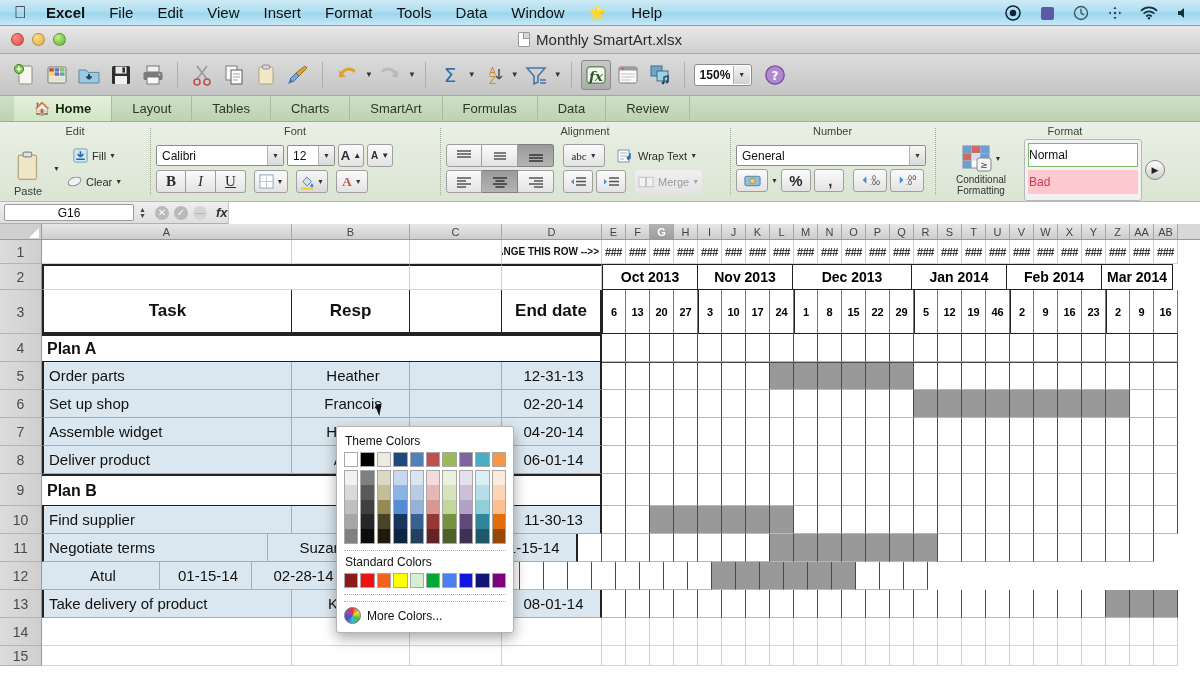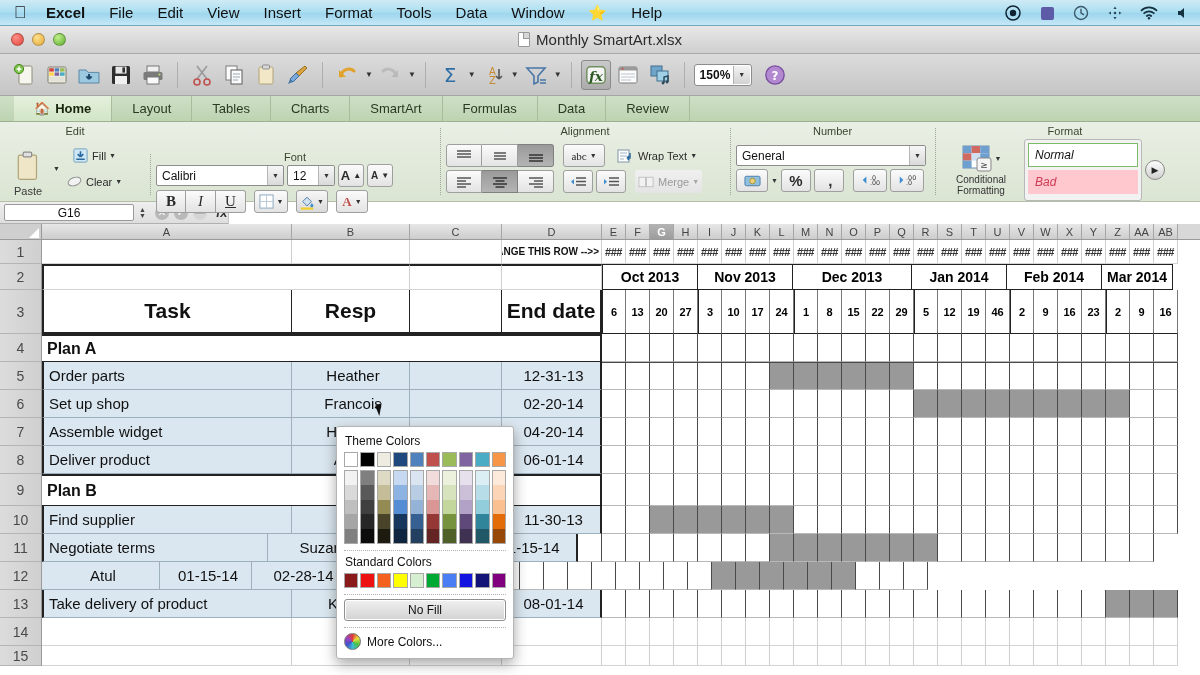--- a/index.html
+++ b/index.html
@@ -136,21 +136,21 @@
     position:absolute;right:0;top:0;bottom:0;width:16px;
     background:linear-gradient(to bottom,#f6f6f6,#dadada);border-left:1px solid #b5b5b5;
     display:flex;align-items:center;justify-content:center;font-size:7px;color:#333;border-radius:0 2px 2px 0;
   }
   .caret-sm{font-size:7px;color:#333;}
 
   .styles-box{
     width:118px;height:62px;background:#f2f2f2;border:1px solid #b8b8b8;border-radius:3px;
     padding:3px; display:flex;flex-direction:column;gap:3px; margin-top:1px;
   }
-  .style-cell{ height:24px;display:flex;align-items:center;padding-left:6px;font-size:12px;font-style:italic;}
+  .style-cell{ height:24px;display:flex;align-items:center;font-size:12px;}
   .style-normal{ background:#fff;border:1px solid #7dbb6b;color:#111; }
   .style-bad{ background:#ffc7ce;border:1px solid #ffc7ce;color:#cc3c55; }
   .style-more{
     width:20px;height:20px;border-radius:50%;border:1px solid #888;
     background:linear-gradient(to bottom,#fdfdfd,#cfcfcf);
     display:flex;align-items:center;justify-content:center;font-size:9px;color:#222;align-self:center;
   }
 
   
   .formulabar{
@@ -186,21 +186,21 @@
   .cells{ flex:1; position:relative; }
   .srow{ display:flex; }
   .cell{ border-right:1px solid #cfcfcf;border-bottom:1px solid #d4d4d4;
          display:flex;align-items:center; font-size:15px;color:#111;overflow:hidden;white-space:nowrap;}
   .cell.blank{ background:#fff; }
   .cell.task{ background:#dbe7f0; border-right:1px solid #9fb0bd;border-bottom:1px solid #9fb0bd;
               padding-left:5px; }
   .cell.ctr{ justify-content:center; }
   .cell.plan{ background:#fff;font-weight:bold;font-size:16px;padding-left:5px;
               border-top:2px solid #222;border-bottom:1px solid #222;border-right:none;}
-  .cell.hdrbold{ font-weight:bold;justify-content:center;font-size:21px;background:#fff;}
+  .cell.hdrbold{ font-weight:bold;justify-content:center;font-size:17px;background:#fff;}
   .gcell{ border-right:1px solid #4a4a4a;border-bottom:1px solid #b8b8b8;background:#fff; }
   .gcell.fill{ background:#999999; }
   .gcell.top{ border-top:1px solid #4a4a4a; }
   .monthcell{ border:1px solid #222;display:flex;align-items:center;justify-content:center;
               font-weight:bold;font-size:14px;background:#fff;margin-right:-1px;}
   .daycell{ border-right:1px solid #777;display:flex;align-items:center;justify-content:center;
             font-weight:bold;font-size:11px;background:#fff;border-bottom:1px solid #222;}
   .daycell.mstart{ border-left:1px solid #222; }
   .hashcell{ display:flex;align-items:center;justify-content:center;font-size:11px;
              letter-spacing:-0.5px;color:#333;font-weight:bold;background:#fff;}
@@ -499,21 +499,21 @@
           <svg width="17" height="17" viewBox="0 0 18 18">
               <ellipse cx="9" cy="9" rx="7" ry="4.2" fill="#f2f2f2" stroke="#8d8d8d" transform="rotate(-20 9 9)"></ellipse>
             </svg>
           <span>Clear</span>
           <span class="caret-sm">▼</span>
         </div>
       </div>
     </div>
   </div>
 
-  <div class="rgroup" style="width:290px;margin-top:26px;">
+  <div class="rgroup" style="width:290px;">
     <div class="rg-title">Font</div>
     <div class="rg-body">
       <div class="rg-col" style="flex:1">
         <div class="rg-row">
           <div class="field" style="width:128px">
             <span>Calibri</span>
             <span class="fcaret">▼</span>
           </div>
           <div class="field" style="width:48px">
             <span>12</span>
@@ -1299,21 +1299,20 @@
         <div class="sw" style="background: rgb(244, 96, 30);"></div>
         <div class="sw" style="background: rgb(255, 255, 0);"></div>
         <div class="sw" style="background: rgb(213, 239, 208);"></div>
         <div class="sw" style="background: rgb(0, 169, 51);"></div>
         <div class="sw" style="background: rgb(74, 126, 245);"></div>
         <div class="sw" style="background: rgb(20, 20, 224);"></div>
         <div class="sw" style="background: rgb(20, 20, 120);"></div>
         <div class="sw" style="background: rgb(128, 0, 128);"></div>
       </div>
     <div class="pk-sep"></div>
-    <div class="nofill">No Fill</div>
     <div class="pk-sep"></div>
     <div class="morecolors">
       <span class="wheel"></span>
       <span>More Colors...</span>
     </div>
   </div>
   <div class="cursor-arrow"></div>
 </div>
 
 </body></html>

